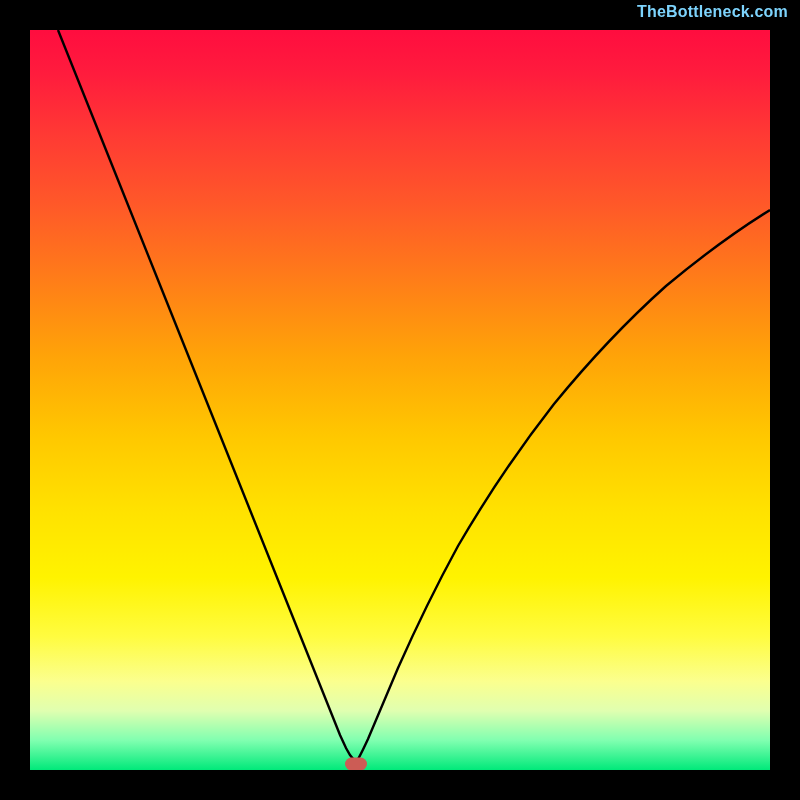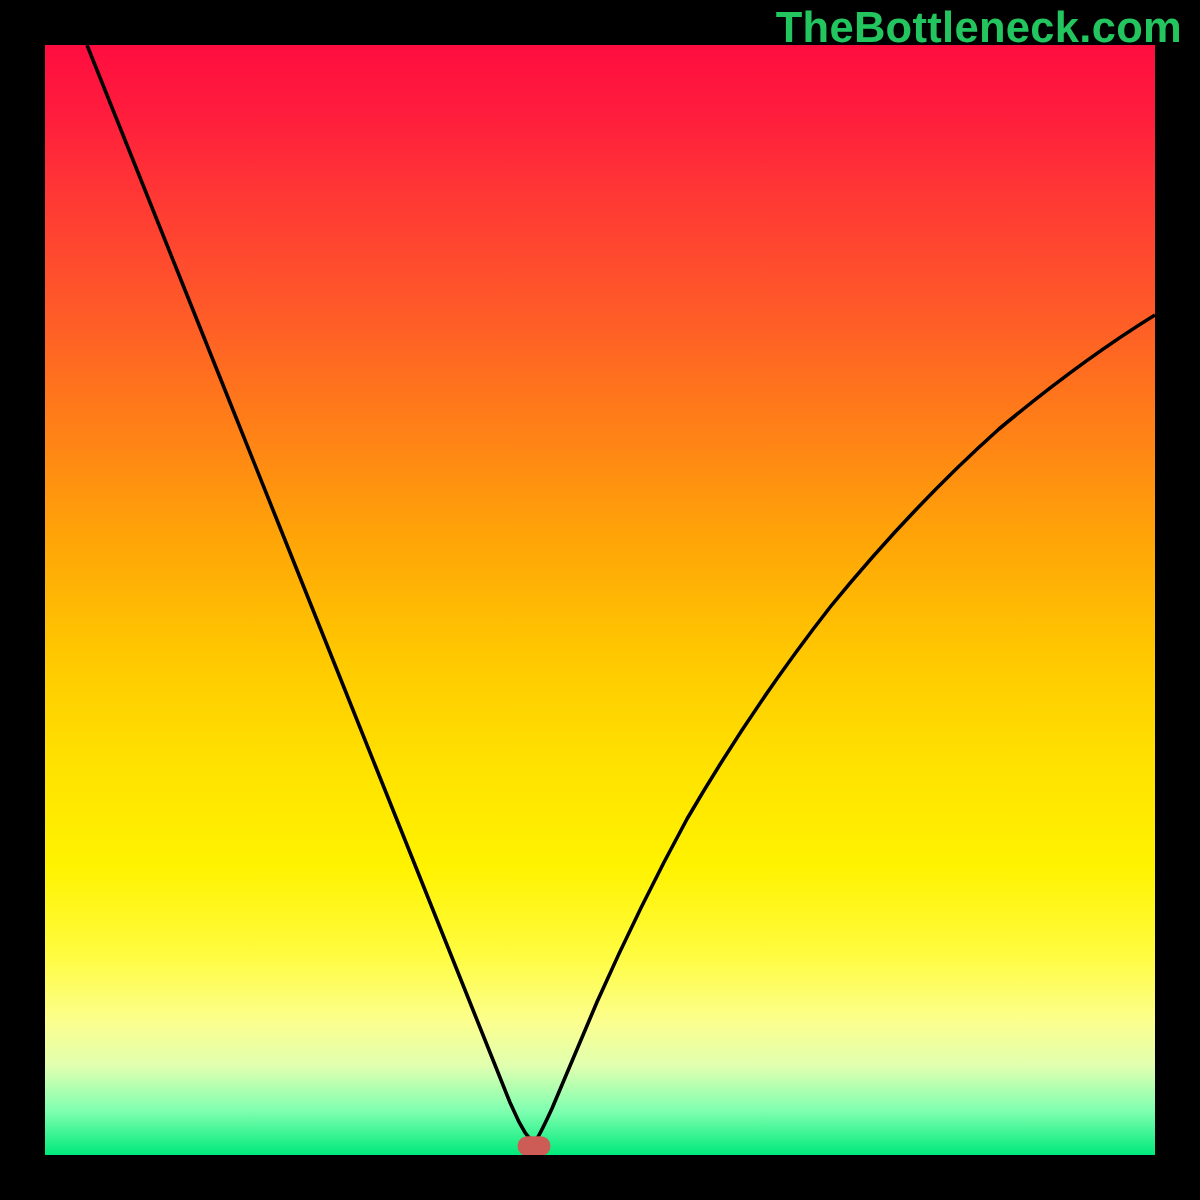--- a/index.html
+++ b/index.html
@@ -8,23 +8,23 @@
     position: relative;
     width: 800px;
     height: 800px;
     background: #000;
   }
   .watermark {
     position: absolute;
     top: 3px;
     right: 12px;
     font-family: Arial, Helvetica, sans-serif;
-    font-size: 29px;
+    font-size: 16px;
     font-weight: bold;
-    color: #22c55e;
+    color: #7dd3fc;
     letter-spacing: 0.2px;
     z-index: 5;
   }
   .plot-area {
     position: absolute;
     left: 30px;
     top: 30px;
     width: 740px;
     height: 740px;
     overflow: hidden;

